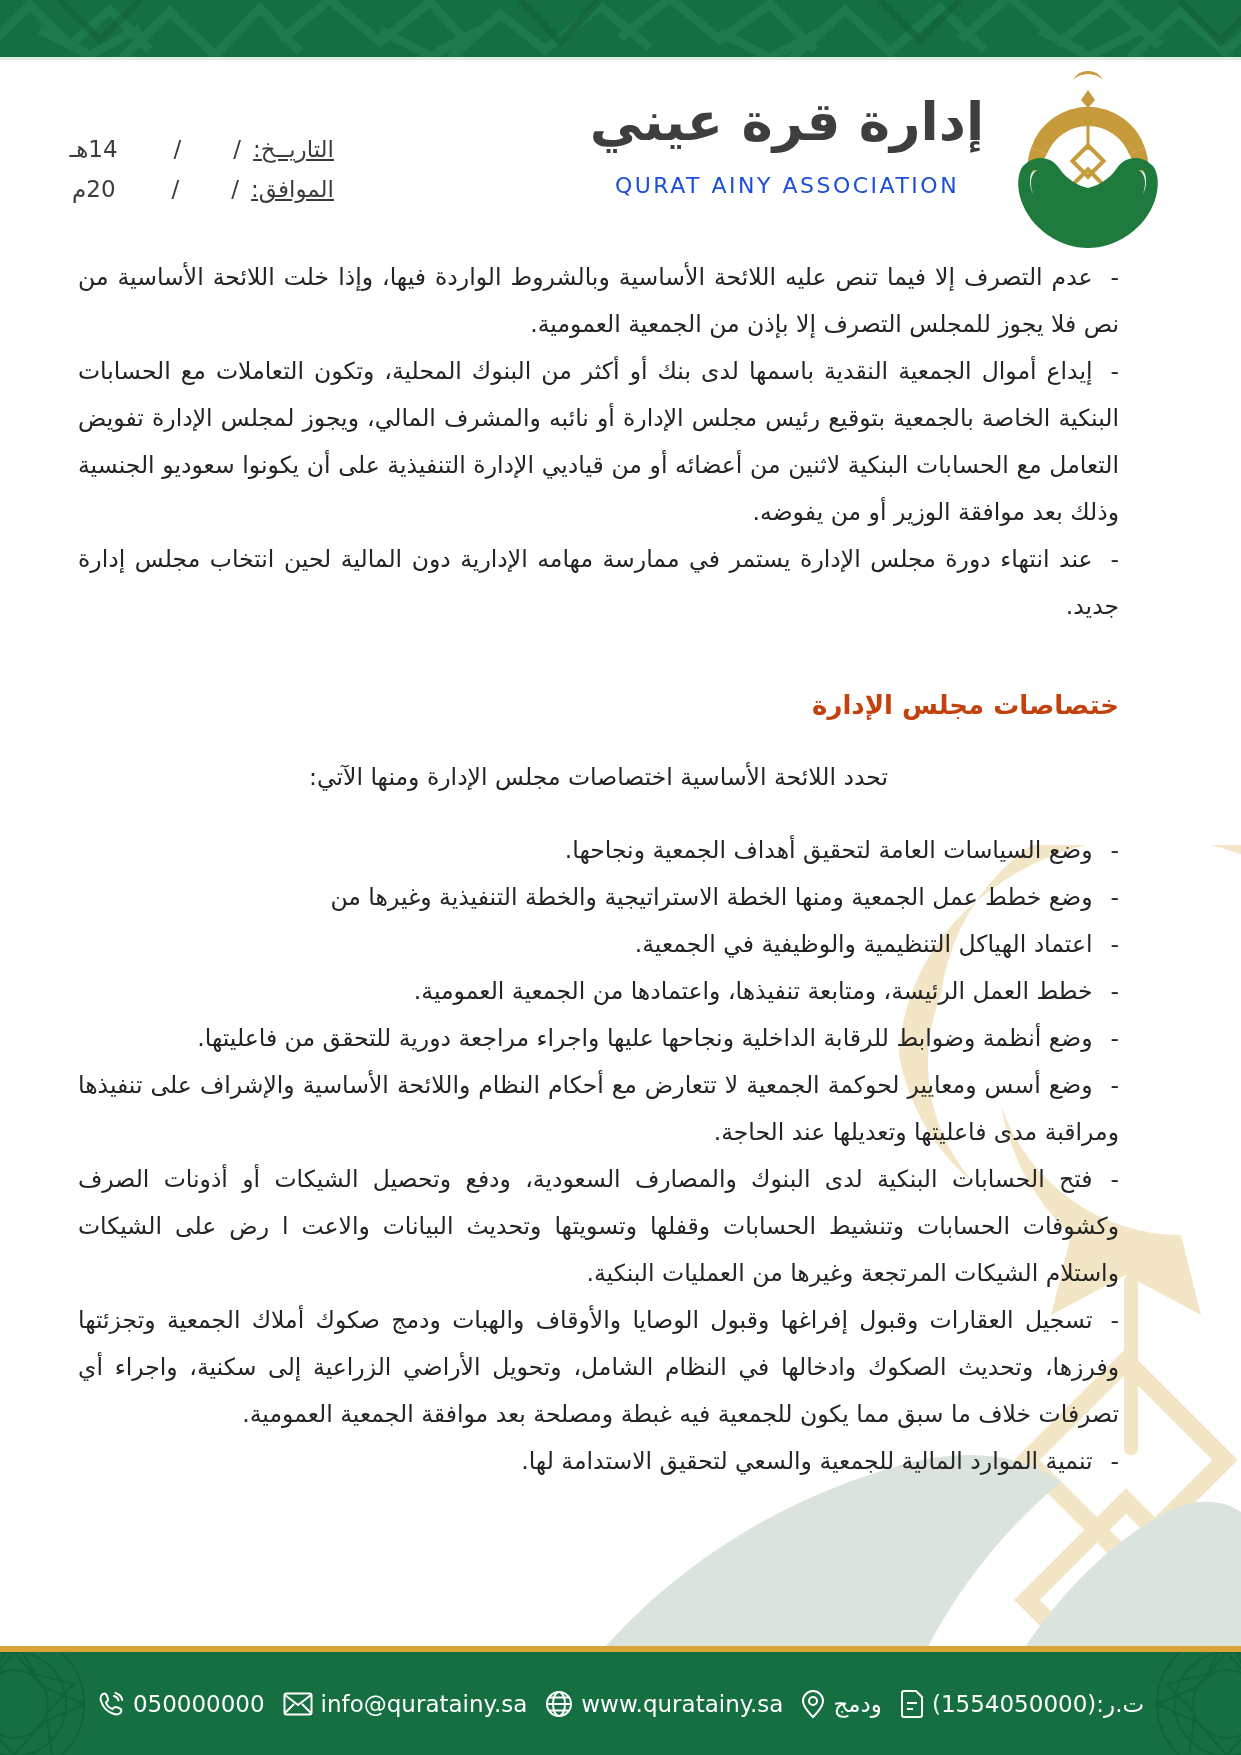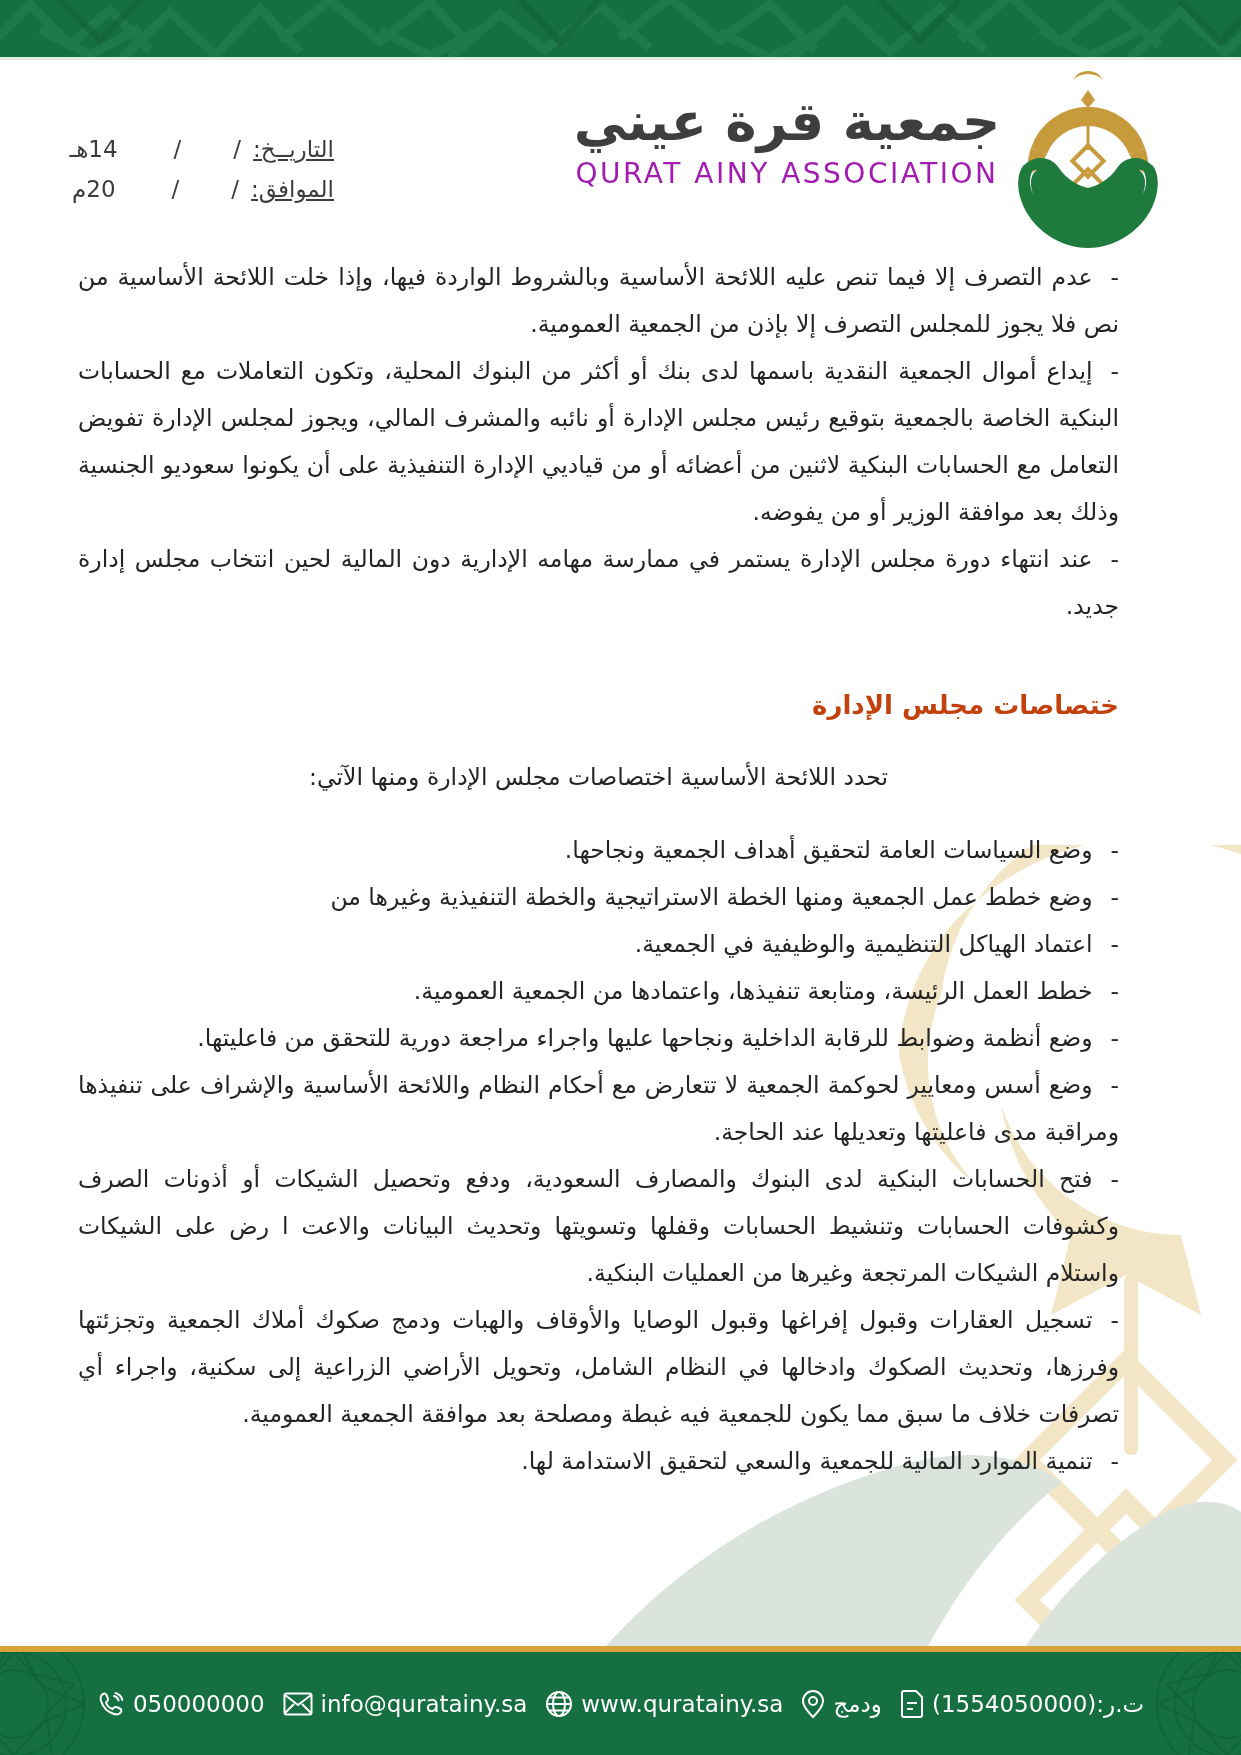--- a/index.html
+++ b/index.html
@@ -7,21 +7,21 @@
     position:relative; width:1241px; height:1755px; overflow:hidden;
     background:#ffffff; font-family:"DejaVu Sans", sans-serif;
   }
   
   .band{position:absolute;top:0;left:0;width:1241px;height:57px;z-index:2;}
   .band-under{position:absolute;top:57px;left:0;width:100%;height:3px;background:#dfede5;z-index:2;}
   
   .logo-icon{position:absolute;top:70px;right:76px;width:154px;height:178px;z-index:2;}
   .logo-text{position:absolute;top:92px;right:238px;width:432px;text-align:center;z-index:2;}
   .logo-ar{font-size:53px;font-weight:bold;color:#3e3e3e;line-height:1.15;direction:rtl;}
-  .logo-en{font-size:28px;letter-spacing:2.5px;color:#a21caf;margin-top:4px;white-space:nowrap;}
+  .logo-en{font-size:22px;letter-spacing:2.5px;color:#1d4ed8;margin-top:20px;white-space:nowrap;}
   
   .dates{position:absolute;top:136px;left:34px;width:300px;font-size:23px;color:#3c3c3c;direction:rtl;z-index:2;}
   .date-row{display:flex;align-items:baseline;height:40px;}
   .d-label{margin-left:12px;white-space:nowrap;text-decoration:underline;}
   .d-s1{margin-left:52px;}
   .d-s2{margin-left:56px;}
   
   .content{
     position:absolute;top:254px;right:122px;left:78px;z-index:1;
     direction:rtl;color:#242424;font-size:23.5px;line-height:47px;
@@ -111,21 +111,21 @@
       <rect x="66" y="80" width="22" height="22" transform="rotate(45 77 91)"></rect>
       <rect x="66" y="104" width="22" height="22" transform="rotate(45 77 115)"></rect>
     </g>
     <g fill="#1e7a3d">
       <path d="M12,96 C24,84 40,86 48,98 C56,110 68,116 77,118 L77,178 C50,178 20,160 10,130 C6,118 6,104 12,96 Z M22,100 C18,106 18,116 22,124 C18,112 20,104 26,100 Z"></path>
       <path d="M142,96 C130,84 114,86 106,98 C98,110 86,116 77,118 L77,178 C104,178 134,160 144,130 C148,118 148,104 142,96 Z M132,100 C136,106 136,116 132,124 C136,112 134,104 128,100 Z"></path>
     </g>
   </svg>
 
   <div class="logo-text">
-    <div class="logo-ar">جمعية قرة عيني</div>
+    <div class="logo-ar">إدارة قرة عيني</div>
     <div class="logo-en">QURAT AINY ASSOCIATION</div>
   </div>
 
   <div class="dates">
     <div class="date-row">
       <span class="d-label">التاريــخ:</span>
       <span class="d-s1">/</span>
       <span class="d-s2">/</span>
       <span class="d-year">14هـ</span>
     </div>

